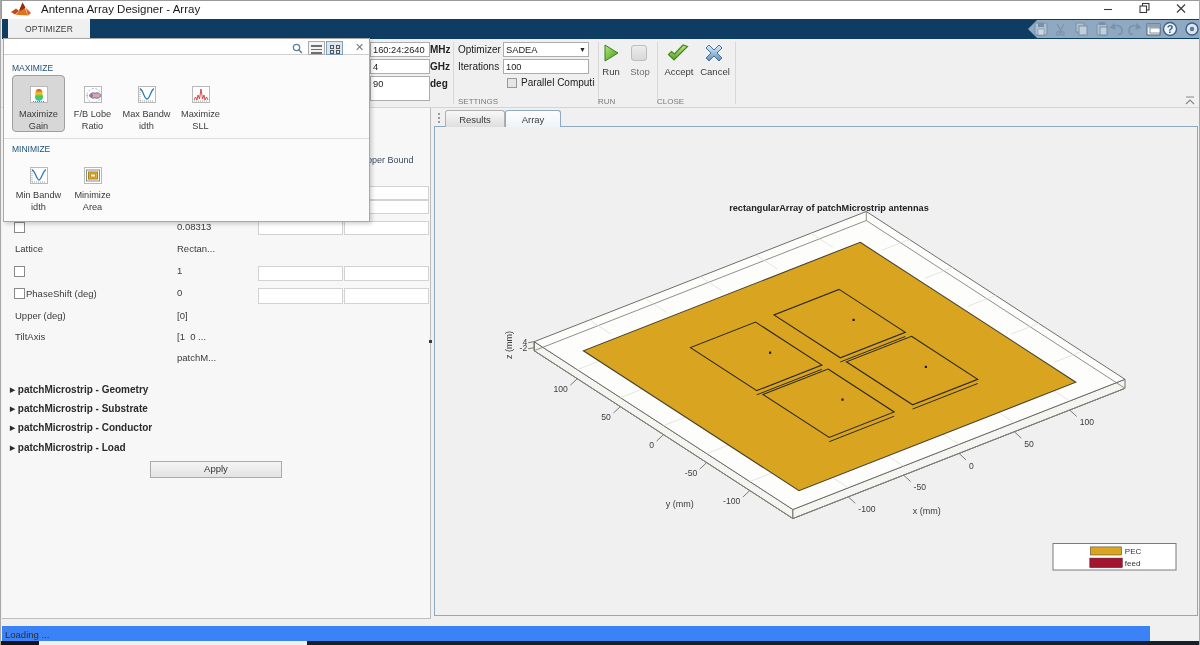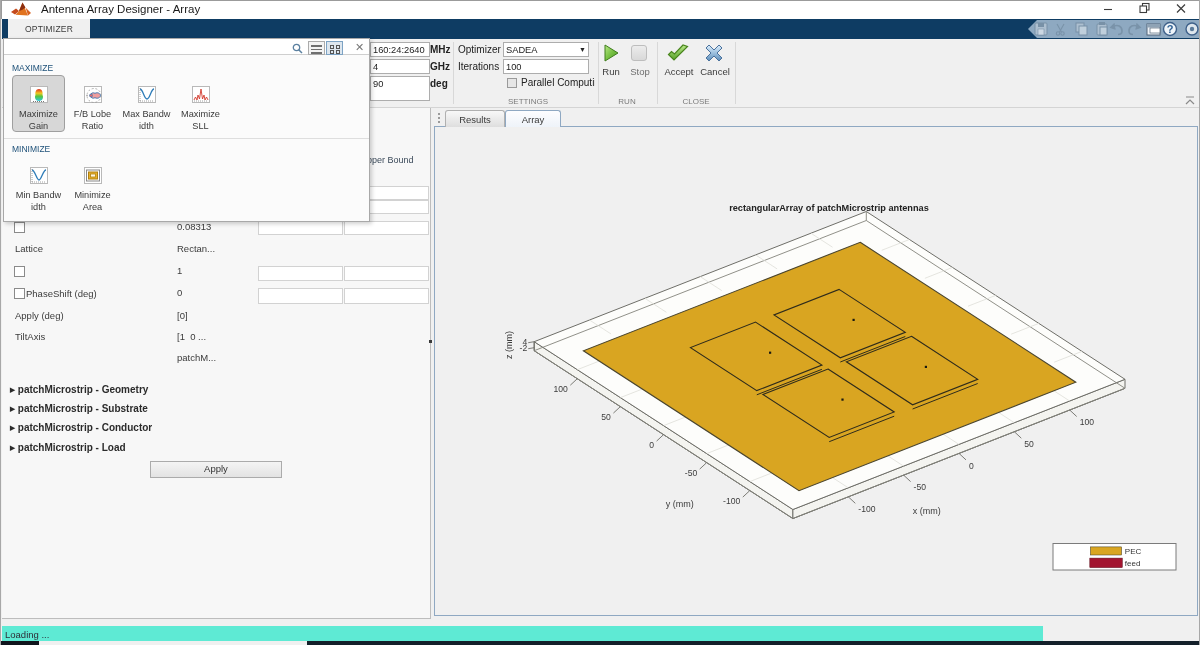--- a/index.html
+++ b/index.html
@@ -9,39 +9,39 @@
 
 #titlebar{left:0;top:0;width:1200px;height:19px;background:#fff;border:1px solid #9b9b9b;border-bottom:none}
 #titletext{left:40px;top:3px;font-size:11.5px;color:#1a1a1a}
 
 #tabrow{left:1px;top:19px;width:1198px;height:20px;background:#0e3c63}
 #opttab{left:6px;top:0;width:82px;height:20px;background:#f0f0f0;text-align:center;line-height:21px;font-size:8.5px;letter-spacing:.2px;color:#3c3c3c}
 #qab{right:0;top:1px;width:172px;height:18px;background:#8ea9c1;clip-path:polygon(9px 0,100% 0,100% 100%,9px 100%,0 50%)}
 
 #ribbon{left:1px;top:39px;width:1198px;height:69px;background:#f0f0f0;border-bottom:1px solid #d4d4d4}
 .vsep{top:3px;width:1px;height:62px;background:#d8d8d8}
-.seclbl{top:58px;font-size:8px;color:#7a7a7a;text-align:center}
+.seclbl{top:58px;font-size:8px;color:#7a7a7a;text-align:left}
 .field{background:#fff;border:1px solid #adadad;font-size:9.3px;color:#222;padding:1px 2px;line-height:12px;white-space:nowrap;overflow:hidden}
 .rlbl{font-size:10px;color:#222}
 .btnlbl{font-size:9.5px;color:#3c3c3c;text-align:center}
 
 #leftpanel{left:1px;top:108px;width:429px;height:511px;background:#f7f7f7;border-right:1px solid #bdbdbd;border-bottom:1px solid #bdbdbd}
 .prow{position:absolute;left:0;width:100%;font-size:9.5px;color:#3b3b3b}
 .cbx{position:absolute;left:12px;width:11px;height:11px;background:#fff;border:1px solid #8a8a8a}
 .pval{position:absolute;left:175px;top:0;font-size:9.5px;color:#3b3b3b}
 .bbox{position:absolute;background:#fff;border:1px solid #d2d2d2}
 .phead{position:absolute;left:8px;font-size:10px;font-weight:bold;color:#2b2b2b}
 #applybtn{left:148px;top:353px;width:132px;height:17px;background:linear-gradient(#f4f4f4,#e3e3e3);border:1px solid #ababab;text-align:center;line-height:16px;font-size:9.5px;color:#333}
 
 #rpanel{left:433px;top:126px;width:764px;height:490px;background:#f0f0f0;border:1.5px solid #8fa8c2}
 .rtab{top:110px;height:17px;font-size:9.5px;text-align:center;border:1px solid #b0b0b0;border-bottom:none;border-radius:3px 3px 0 0;color:#3a3a3a}
 #tabresults{left:444px;width:60px;background:linear-gradient(#f8f8f8,#dedede);line-height:17px}
 #tabarray{left:504px;width:56px;background:linear-gradient(#fdfdff,#eef3f9);border-color:#8fa8c2;line-height:17px;z-index:5}
 
-#status{left:1px;top:626px;width:1041px;height:15px;background:#5eead4;font-size:9.5px;color:#2e2e38;padding-left:3px;padding-top:3px}
+#status{left:1px;top:626px;width:1148px;height:15px;background:#3b82f6;font-size:9.5px;color:#2e2e38;padding-left:3px;padding-top:3px}
 
 #gallery{left:2px;top:38px;width:367px;height:184px;background:#fbfbfb;border:1px solid #a8a8a8;box-shadow:2px 2px 4px rgba(0,0,0,.18);z-index:50}
 #gsearch{left:0;top:0;width:100%;height:16px;background:#fff;border-bottom:1px solid #cfcfcf}
 .gcat{font-size:8.5px;color:#1d5078;left:8px}
 .gtile{position:absolute;width:53px;text-align:center}
 .gicon{position:absolute;left:50%;margin-left:-9px;width:18px;height:17px;background:#fff;border:1px solid #b9b9b9}
 .glbl{position:absolute;top:34px;width:100%;font-size:9.2px;line-height:11.5px;color:#3a3a3a;text-align:center}
 </style>
 </head>
 <body>
@@ -187,21 +187,21 @@
   <div class="pval" style="top:135px">Rectan...</div>
   <div class="cbx" style="top:158px"></div>
   <div class="pval" style="top:157px">1</div>
   <div class="bbox" style="left:256px;top:158px;width:85px;height:15px"></div>
   <div class="bbox" style="left:342px;top:158px;width:85px;height:15px"></div>
   <div class="cbx" style="top:180px"></div>
   <div class="prow" style="left:24px;top:180px">PhaseShift (deg)</div>
   <div class="pval" style="top:179px">0</div>
   <div class="bbox" style="left:256px;top:180px;width:85px;height:16px"></div>
   <div class="bbox" style="left:342px;top:180px;width:85px;height:16px"></div>
-  <div class="prow" style="left:13px;top:202px">Apply (deg)</div>
+  <div class="prow" style="left:13px;top:202px">Upper (deg)</div>
   <div class="pval" style="top:202px">[0]</div>
   <div class="prow" style="left:13px;top:223px">TiltAxis</div>
   <div class="pval" style="top:223px">[1&nbsp;&nbsp;0 ...</div>
   <div class="pval" style="top:244px">patchM...</div>
   <div class="phead" style="top:276px"><span style="font-size:6.5px;vertical-align:1.5px">▶</span>&nbsp;patchMicrostrip - Geometry</div>
   <div class="phead" style="top:295px"><span style="font-size:6.5px;vertical-align:1.5px">▶</span>&nbsp;patchMicrostrip - Substrate</div>
   <div class="phead" style="top:314px"><span style="font-size:6.5px;vertical-align:1.5px">▶</span>&nbsp;patchMicrostrip - Conductor</div>
   <div class="phead" style="top:334px"><span style="font-size:6.5px;vertical-align:1.5px">▶</span>&nbsp;patchMicrostrip - Load</div>
   <div id="applybtn" class="abs"></div>
   <div id="applybtn2" class="abs" style="left:148px;top:353px;width:132px;text-align:center;line-height:16px">Apply</div>

